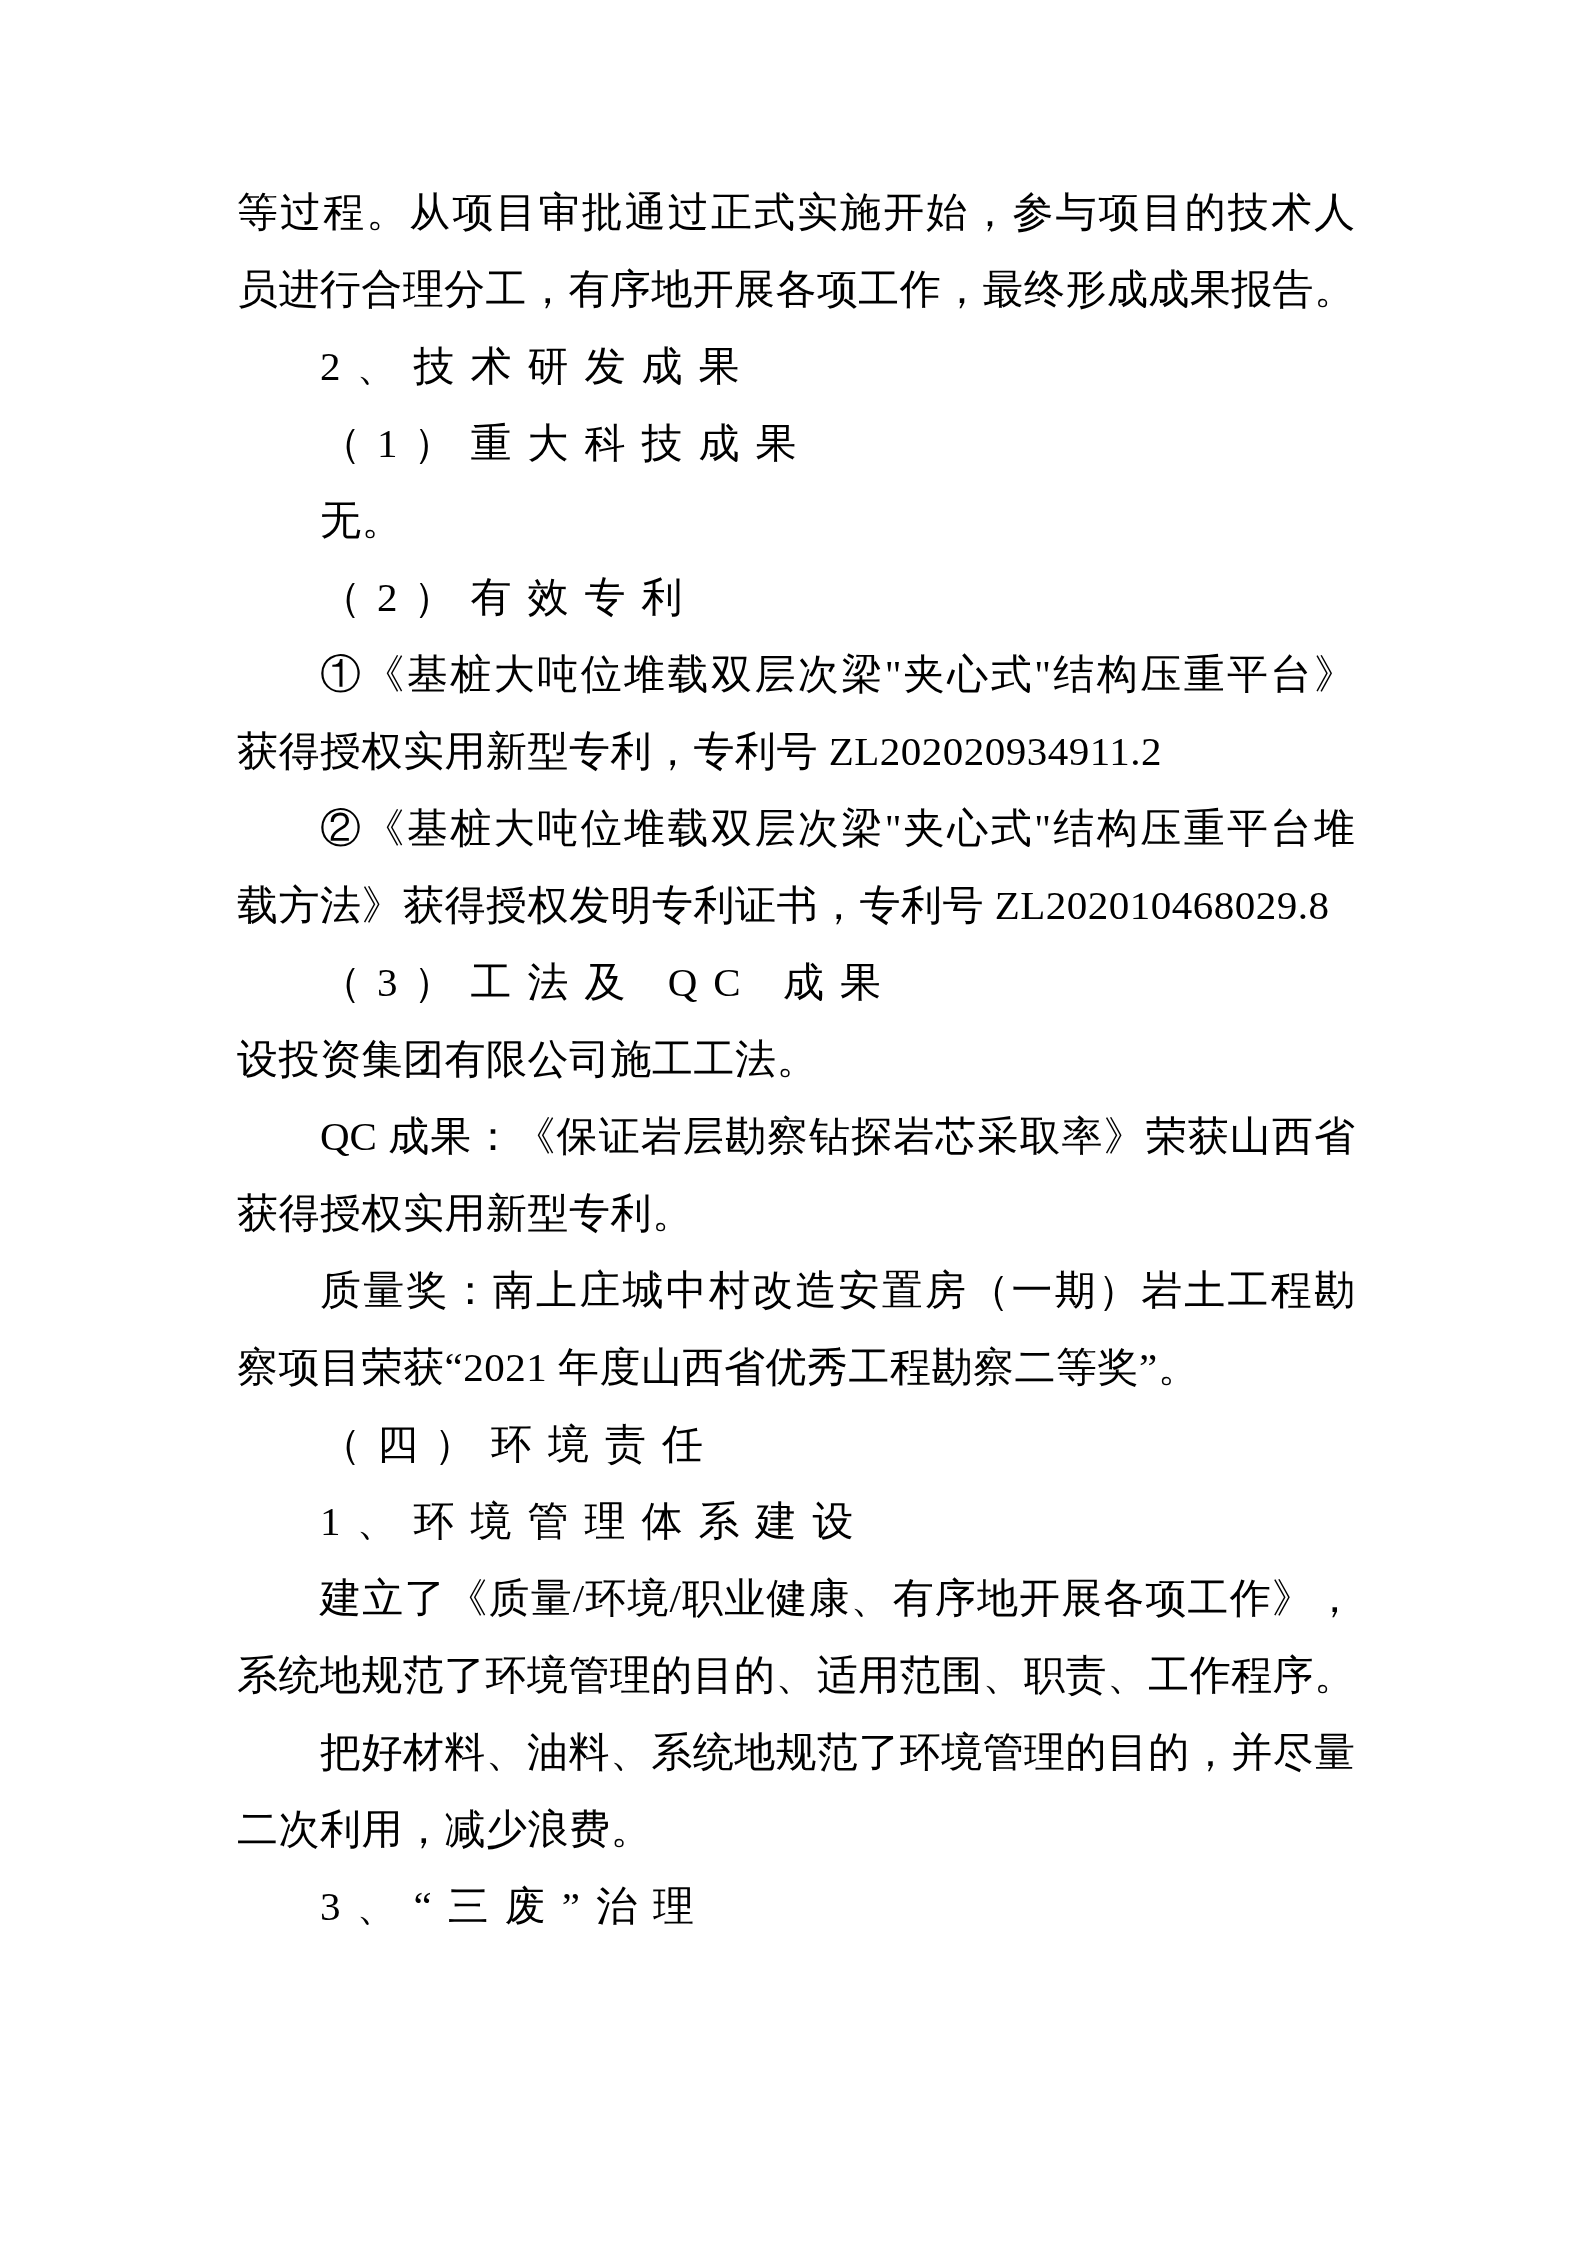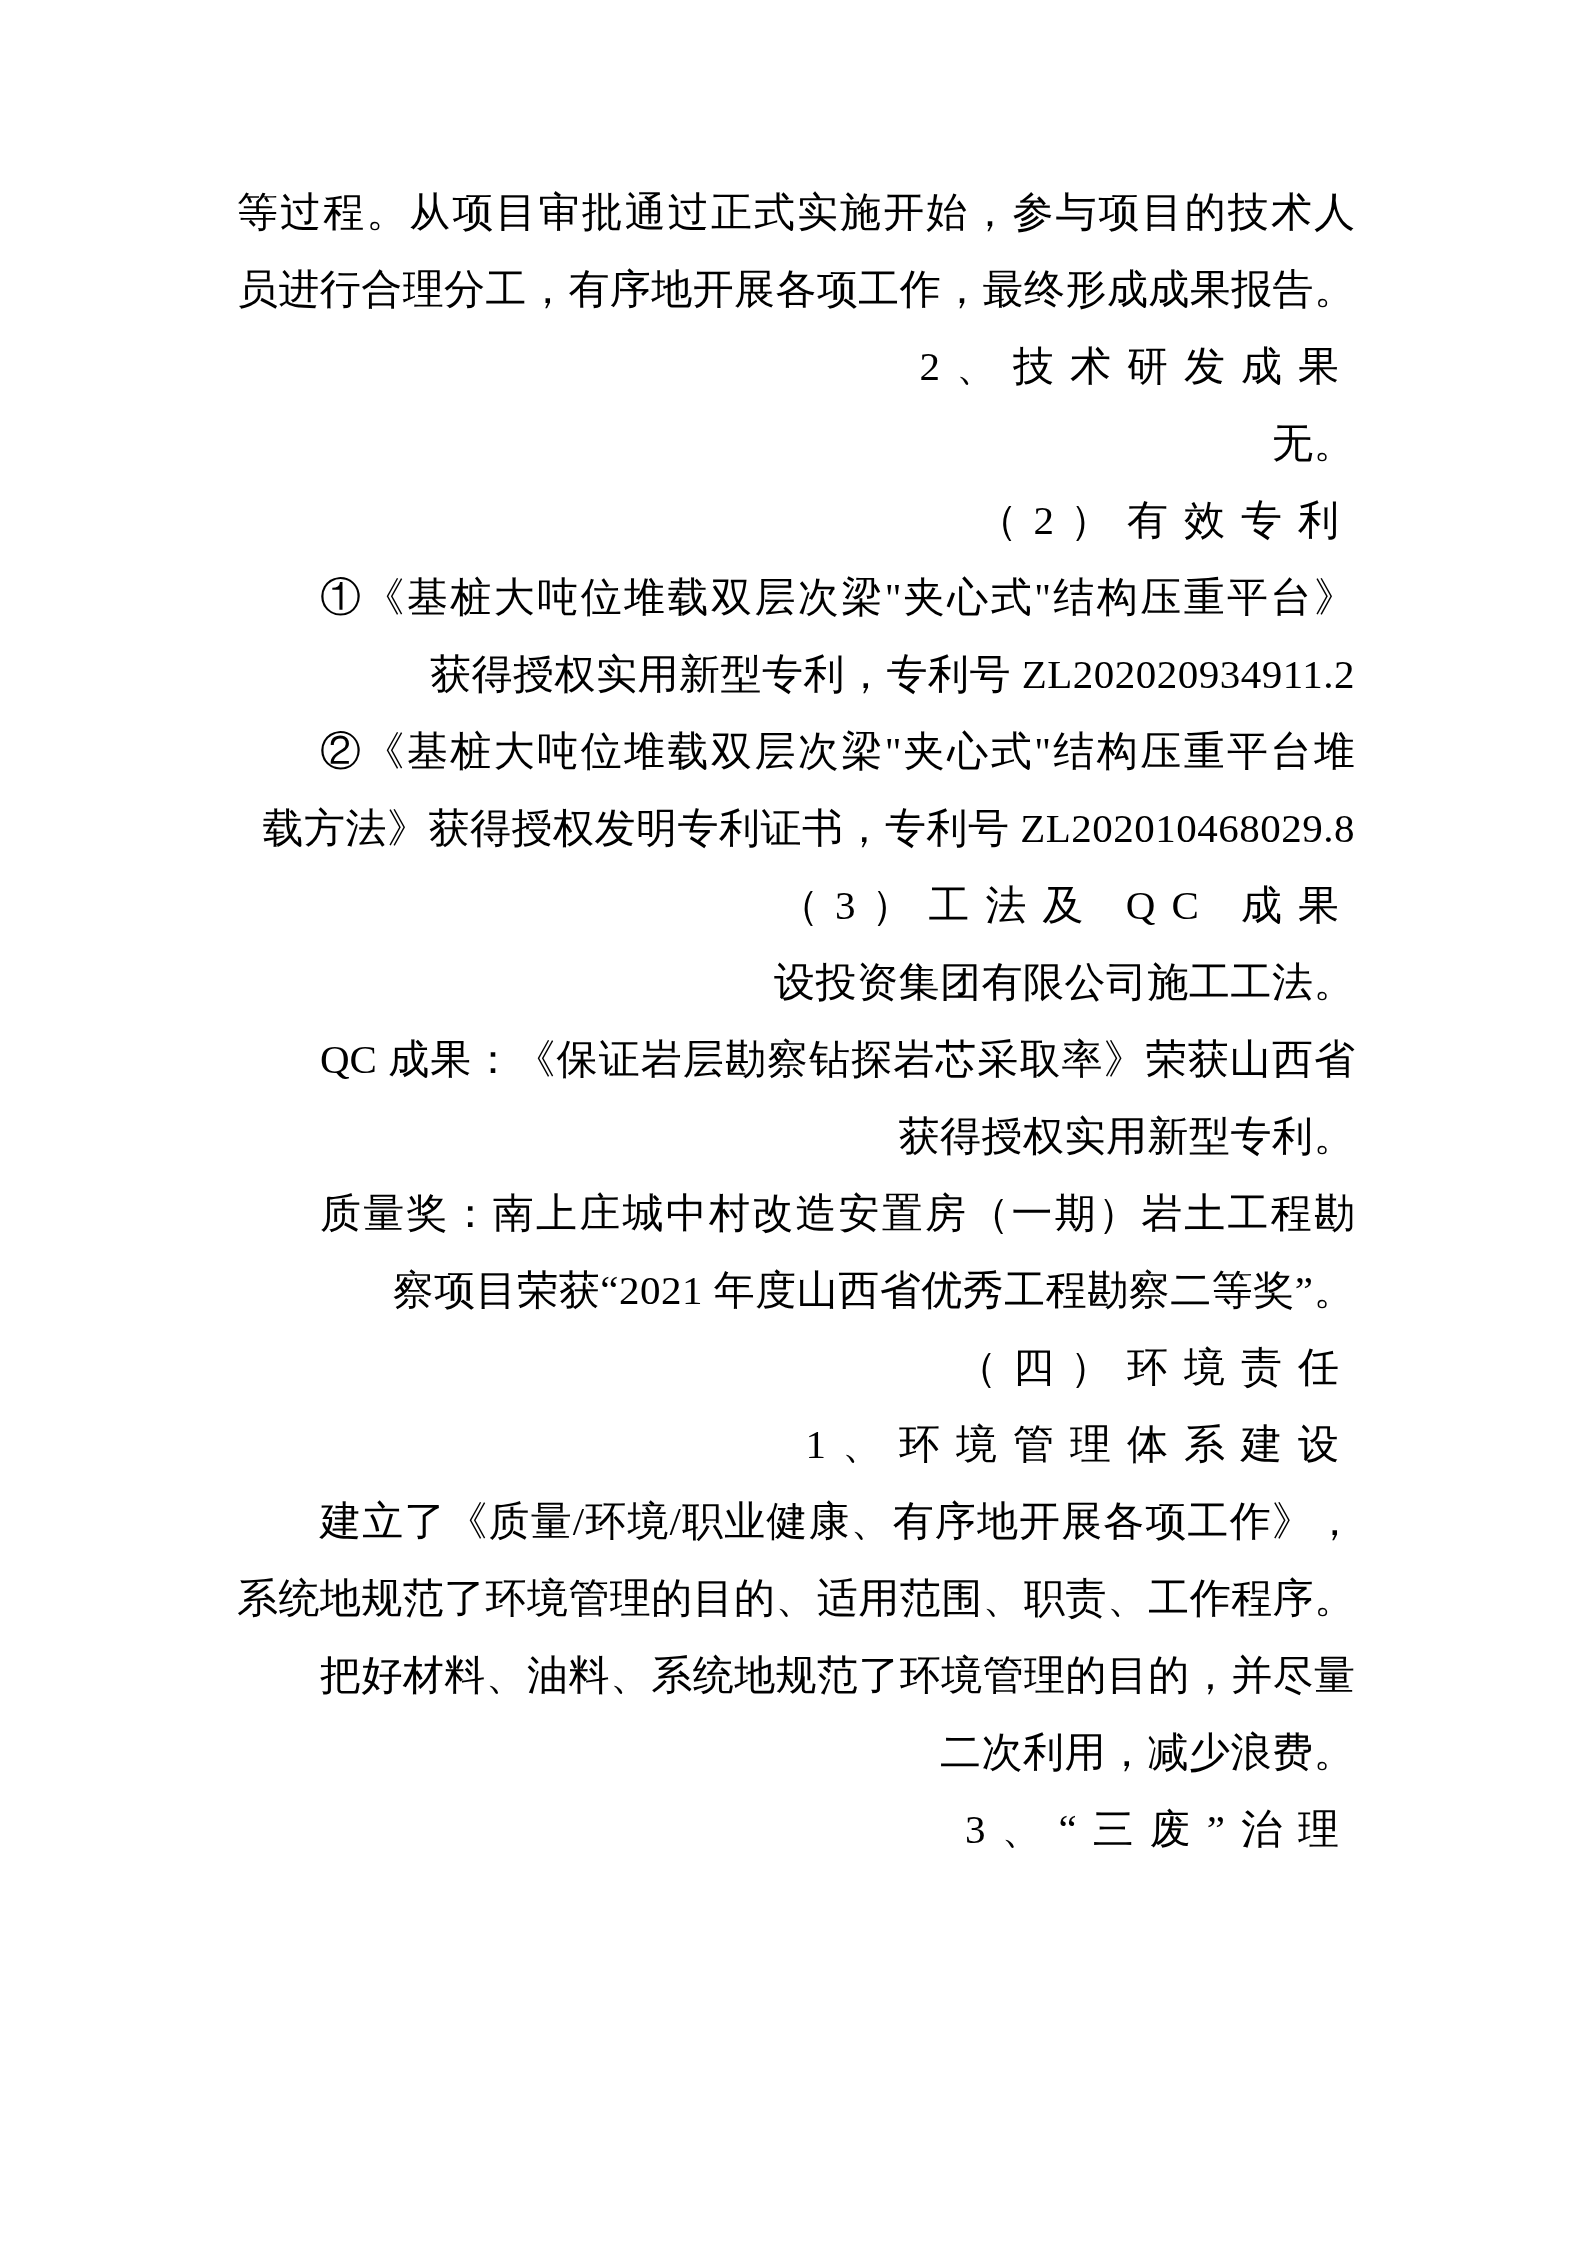--- a/index.html
+++ b/index.html
@@ -21,21 +21,21 @@
     top: 174px;
     width: 1118px;
   }
   .doc-line {
     height: 77px;
     line-height: 77px;
     font-size: 41px;
     font-weight: normal;
     letter-spacing: 0.5px;
     white-space: nowrap;
-    text-align: right;
+    text-align: left;
   }
   
   .ind {
     text-indent: 83px;
   }
   
   .head {
     letter-spacing: 16px;
   }
   
@@ -48,20 +48,21 @@
     overflow: hidden;
   }
 </style>
 </head>
 <body>
 
 <div class="doc">
   <div class="doc-line fill">等过程。从项目审批通过正式实施开始，参与项目的技术人</div>
   <div class="doc-line fill">员进行合理分工，有序地开展各项工作，最终形成成果报告。</div>
   <div class="doc-line ind head">2、技术研发成果</div>
+  <div class="doc-line ind head">（1）重大科技成果</div>
   <div class="doc-line ind">无。</div>
   <div class="doc-line ind head">（2）有效专利</div>
   <div class="doc-line ind fill">①《基桩大吨位堆载双层次梁"夹心式"结构压重平台》</div>
   <div class="doc-line">获得授权实用新型专利，专利号 ZL202020934911.2</div>
   <div class="doc-line ind fill">②《基桩大吨位堆载双层次梁"夹心式"结构压重平台堆</div>
   <div class="doc-line">载方法》获得授权发明专利证书，专利号 ZL202010468029.8</div>
   <div class="doc-line ind head">（3）工法及 QC 成果</div>
   <div class="doc-line">设投资集团有限公司施工工法。</div>
   <div class="doc-line ind fill">QC 成果：《保证岩层勘察钻探岩芯采取率》荣获山西省</div>
   <div class="doc-line">获得授权实用新型专利。</div>

